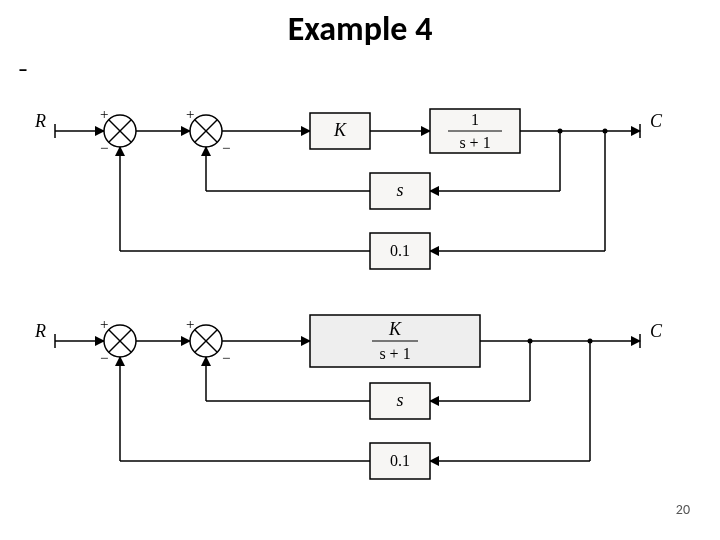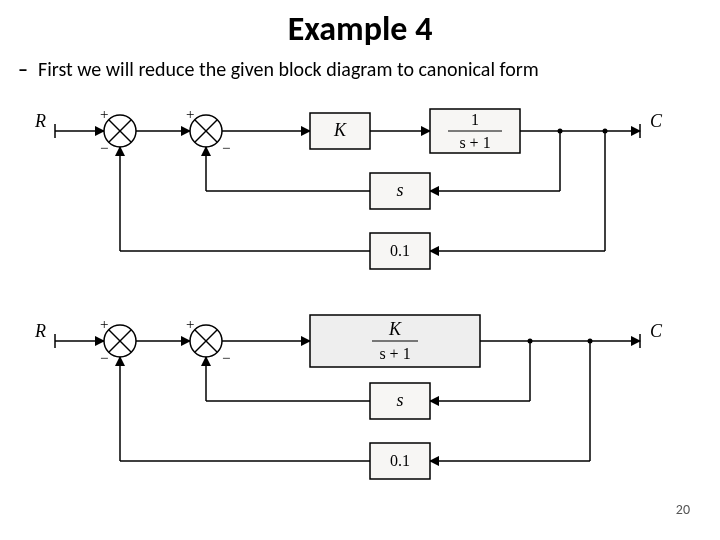--- a/index.html
+++ b/index.html
@@ -98,21 +98,20 @@
     text-align: right;
   }
 </style>
 </head>
 <body>
 
 <h1 class="title">Example 4</h1>
 
 <div class="bullet">
   <span class="dash">–</span>
-  <span>First we will reduce the given block diagram to canonical form</span>
 </div>
 
 <div class="fig-area">
 
 <svg class="diagram" width="720" height="200" viewBox="0 0 720 200">
   <defs>
     <marker id="arr1" viewBox="0 0 10 10" refX="9" refY="5" markerWidth="7" markerHeight="7" orient="auto">
       <path d="M0,0 L10,5 L0,10 z" fill="#000"></path>
     </marker>
   </defs>

